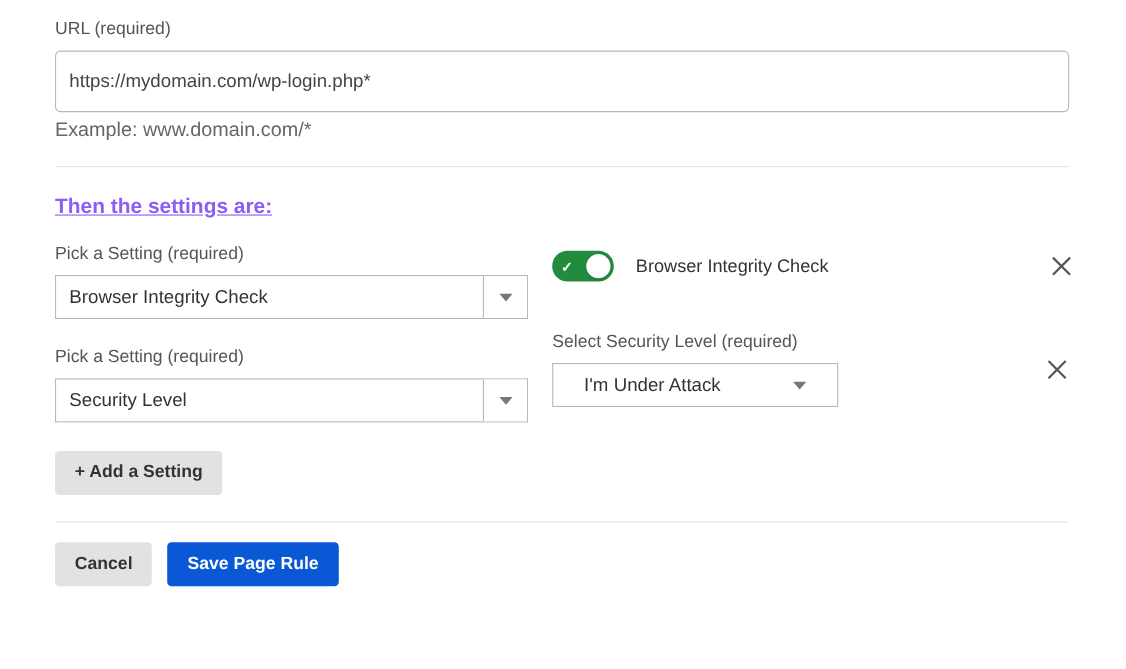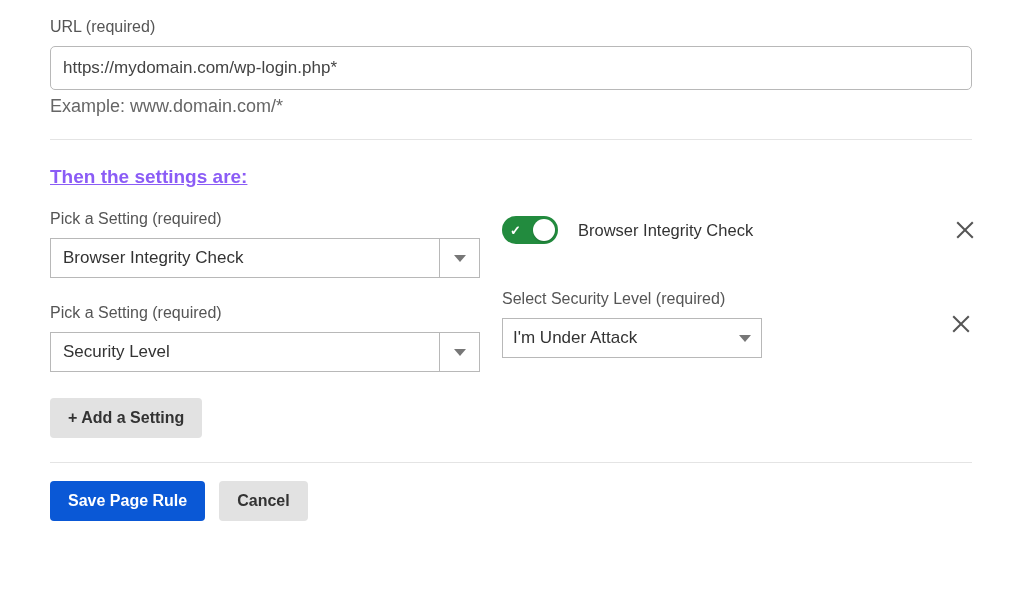--- a/index.html
+++ b/index.html
@@ -12,21 +12,21 @@
     padding: 18px 52px 40px 50px;
     width: 1024px;
   }
   .label-req {
     font-size: 16px;
     color: #555;
     margin-bottom: 10px;
   }
   .url-input {
     width: 100%;
-    height: 44px;
+    height: 56px;
     border: 1px solid #b8b8b8;
     border-radius: 5px;
     padding: 0 12px;
     font-size: 17px;
     color: #444;
     background: #fff;
   }
   .hint {
     font-size: 18px;
     color: #666;
@@ -89,21 +89,21 @@
     align-items: center;
     justify-content: center;
     background: #fff;
   }
   .select2 {
     height: 40px;
     border: 1px solid #b8b8b8;
     display: flex;
     align-items: center;
     justify-content: space-between;
-    padding: 0 10px;
+    padding: 0 28px;
     font-size: 17px;
     color: #333;
     background: #fff;
     width: 260px;
   }
   .caret {
     width: 0; height: 0;
     border-left: 6px solid transparent;
     border-right: 6px solid transparent;
     border-top: 7px solid #777;
@@ -239,15 +239,15 @@
   </div>
 </div>
 
 <div class="add-row">
   <button class="btn btn-gray">+ Add a Setting</button>
 </div>
 
 <hr class="hr" style="margin:18px 0 18px 0">
 
 <div class="actions">
+  <button class="btn btn-gray">Cancel</button>
   <button class="btn btn-primary">Save Page Rule</button>
-  <button class="btn btn-gray">Cancel</button>
 </div>
 
 </body></html>

